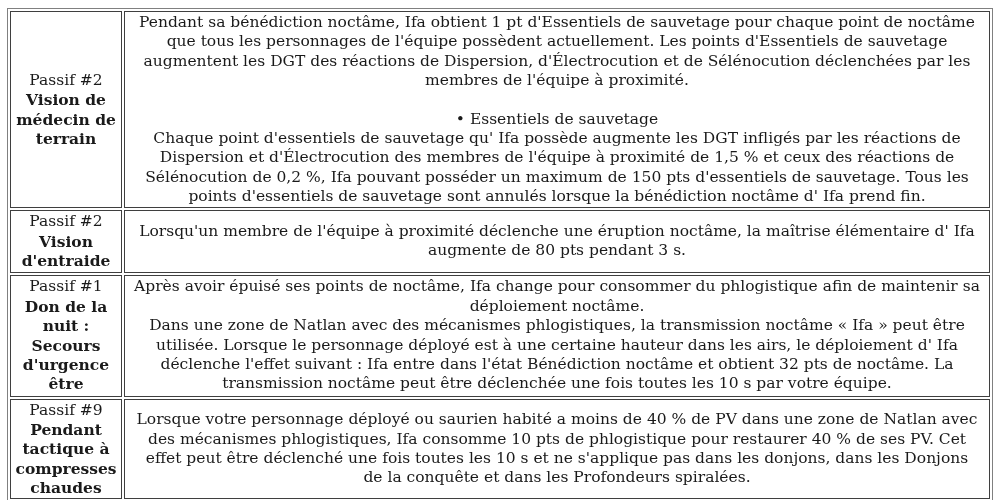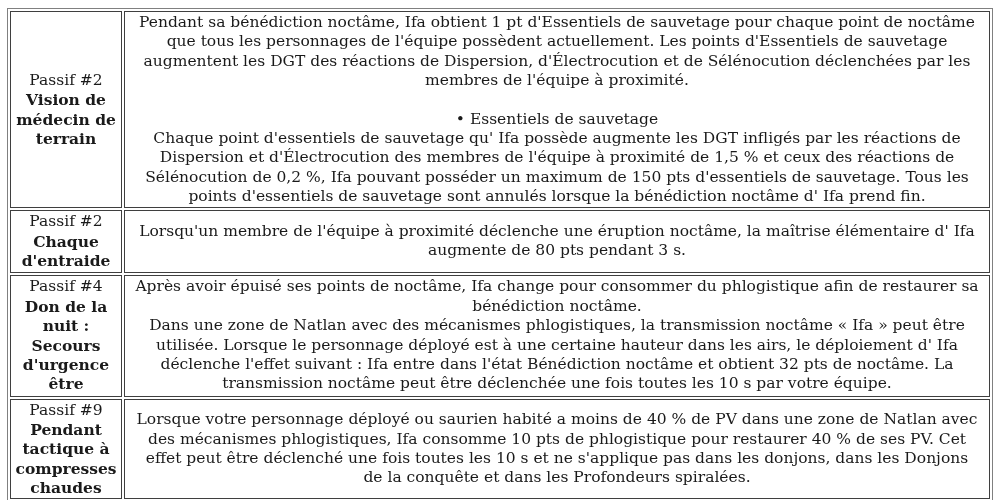--- a/index.html
+++ b/index.html
@@ -72,33 +72,33 @@
         <td class="desc-cell">
           <div>Pendant sa bénédiction noctâme, Ifa obtient 1 pt d'Essentiels de sauvetage pour chaque point de noctâme que tous les personnages de l'équipe possèdent actuellement. Les points d'Essentiels de sauvetage augmentent les DGT des réactions de Dispersion, d'Électrocution et de Sélénocution déclenchées par les membres de l'équipe à proximité.</div>
           <div class="line-gap"></div>
           <div class="bullet-title">• Essentiels de sauvetage</div>
           <div>Chaque point d'essentiels de sauvetage qu' Ifa possède augmente les DGT infligés par les réactions de Dispersion et d'Électrocution des membres de l'équipe à proximité de 1,5 % et ceux des réactions de Sélénocution de 0,2 %, Ifa pouvant posséder un maximum de 150 pts d'essentiels de sauvetage. Tous les points d'essentiels de sauvetage sont annulés lorsque la bénédiction noctâme d' Ifa prend fin.</div>
         </td>
       </tr>
       <tr class="r2">
         <td class="label-cell">
           <div>Passif #2</div>
-          <div class="passive-name">Chaque d'entraide</div>
+          <div class="passive-name">Vision d'entraide</div>
         </td>
         <td class="desc-cell">
           <div>Lorsqu'un membre de l'équipe à proximité déclenche une éruption noctâme, la maîtrise élémentaire d' Ifa augmente de 80 pts pendant 3 s.</div>
         </td>
       </tr>
       <tr class="r3">
         <td class="label-cell">
-          <div>Passif #4</div>
+          <div>Passif #1</div>
           <div class="passive-name">Don de la nuit : Secours d'urgence être</div>
         </td>
         <td class="desc-cell">
-          <div>Après avoir épuisé ses points de noctâme, Ifa change pour consommer du phlogistique afin de restaurer sa bénédiction noctâme.</div>
+          <div>Après avoir épuisé ses points de noctâme, Ifa change pour consommer du phlogistique afin de maintenir sa déploiement noctâme.</div>
           <div>Dans une zone de Natlan avec des mécanismes phlogistiques, la transmission noctâme « Ifa » peut être utilisée. Lorsque le personnage déployé est à une certaine hauteur dans les airs, le déploiement d' Ifa déclenche l'effet suivant : Ifa entre dans l'état Bénédiction noctâme et obtient 32 pts de noctâme. La transmission noctâme peut être déclenchée une fois toutes les 10 s par votre équipe.</div>
         </td>
       </tr>
       <tr class="r4">
         <td class="label-cell">
           <div>Passif #9</div>
           <div class="passive-name">Pendant tactique à compresses chaudes</div>
         </td>
         <td class="desc-cell">
           <div>Lorsque votre personnage déployé ou saurien habité a moins de 40 % de PV dans une zone de Natlan avec des mécanismes phlogistiques, Ifa consomme 10 pts de phlogistique pour restaurer 40 % de ses PV. Cet effet peut être déclenché une fois toutes les 10 s et ne s'applique pas dans les donjons, dans les Donjons de la conquête et dans les Profondeurs spiralées.</div>

